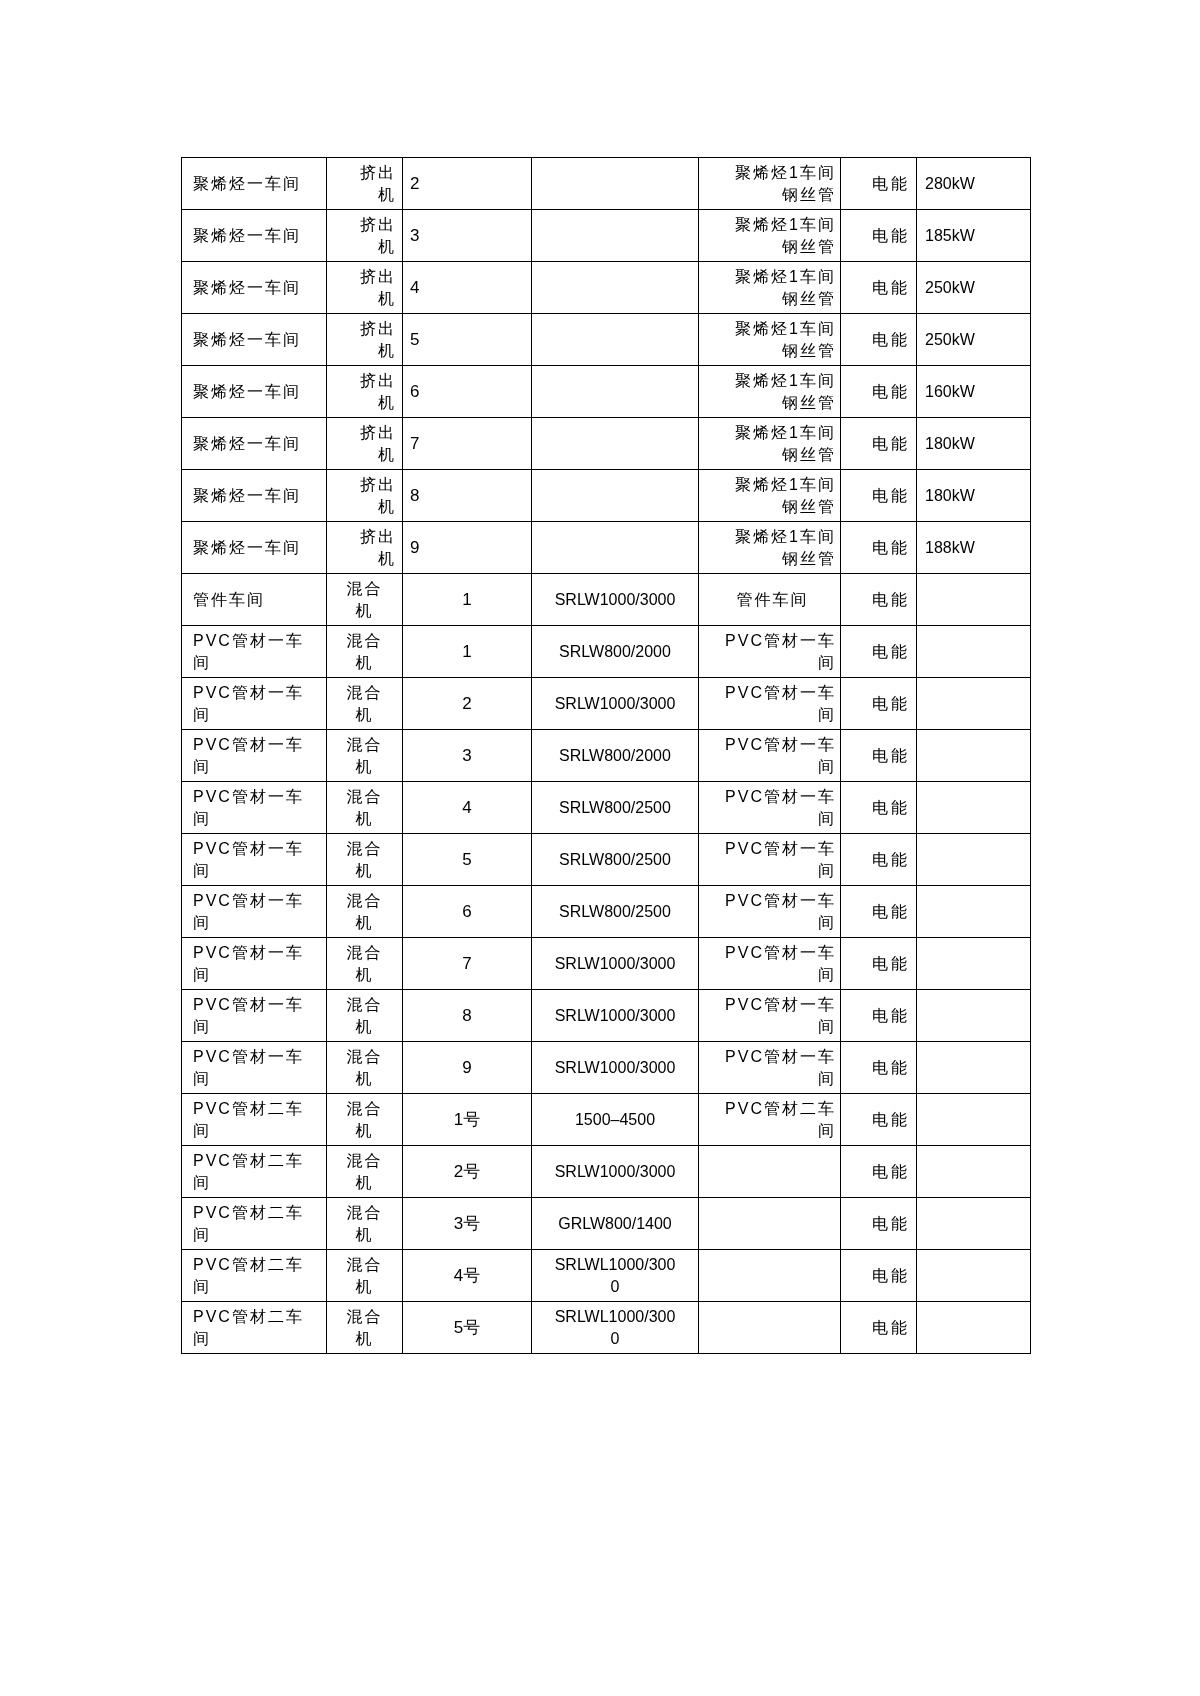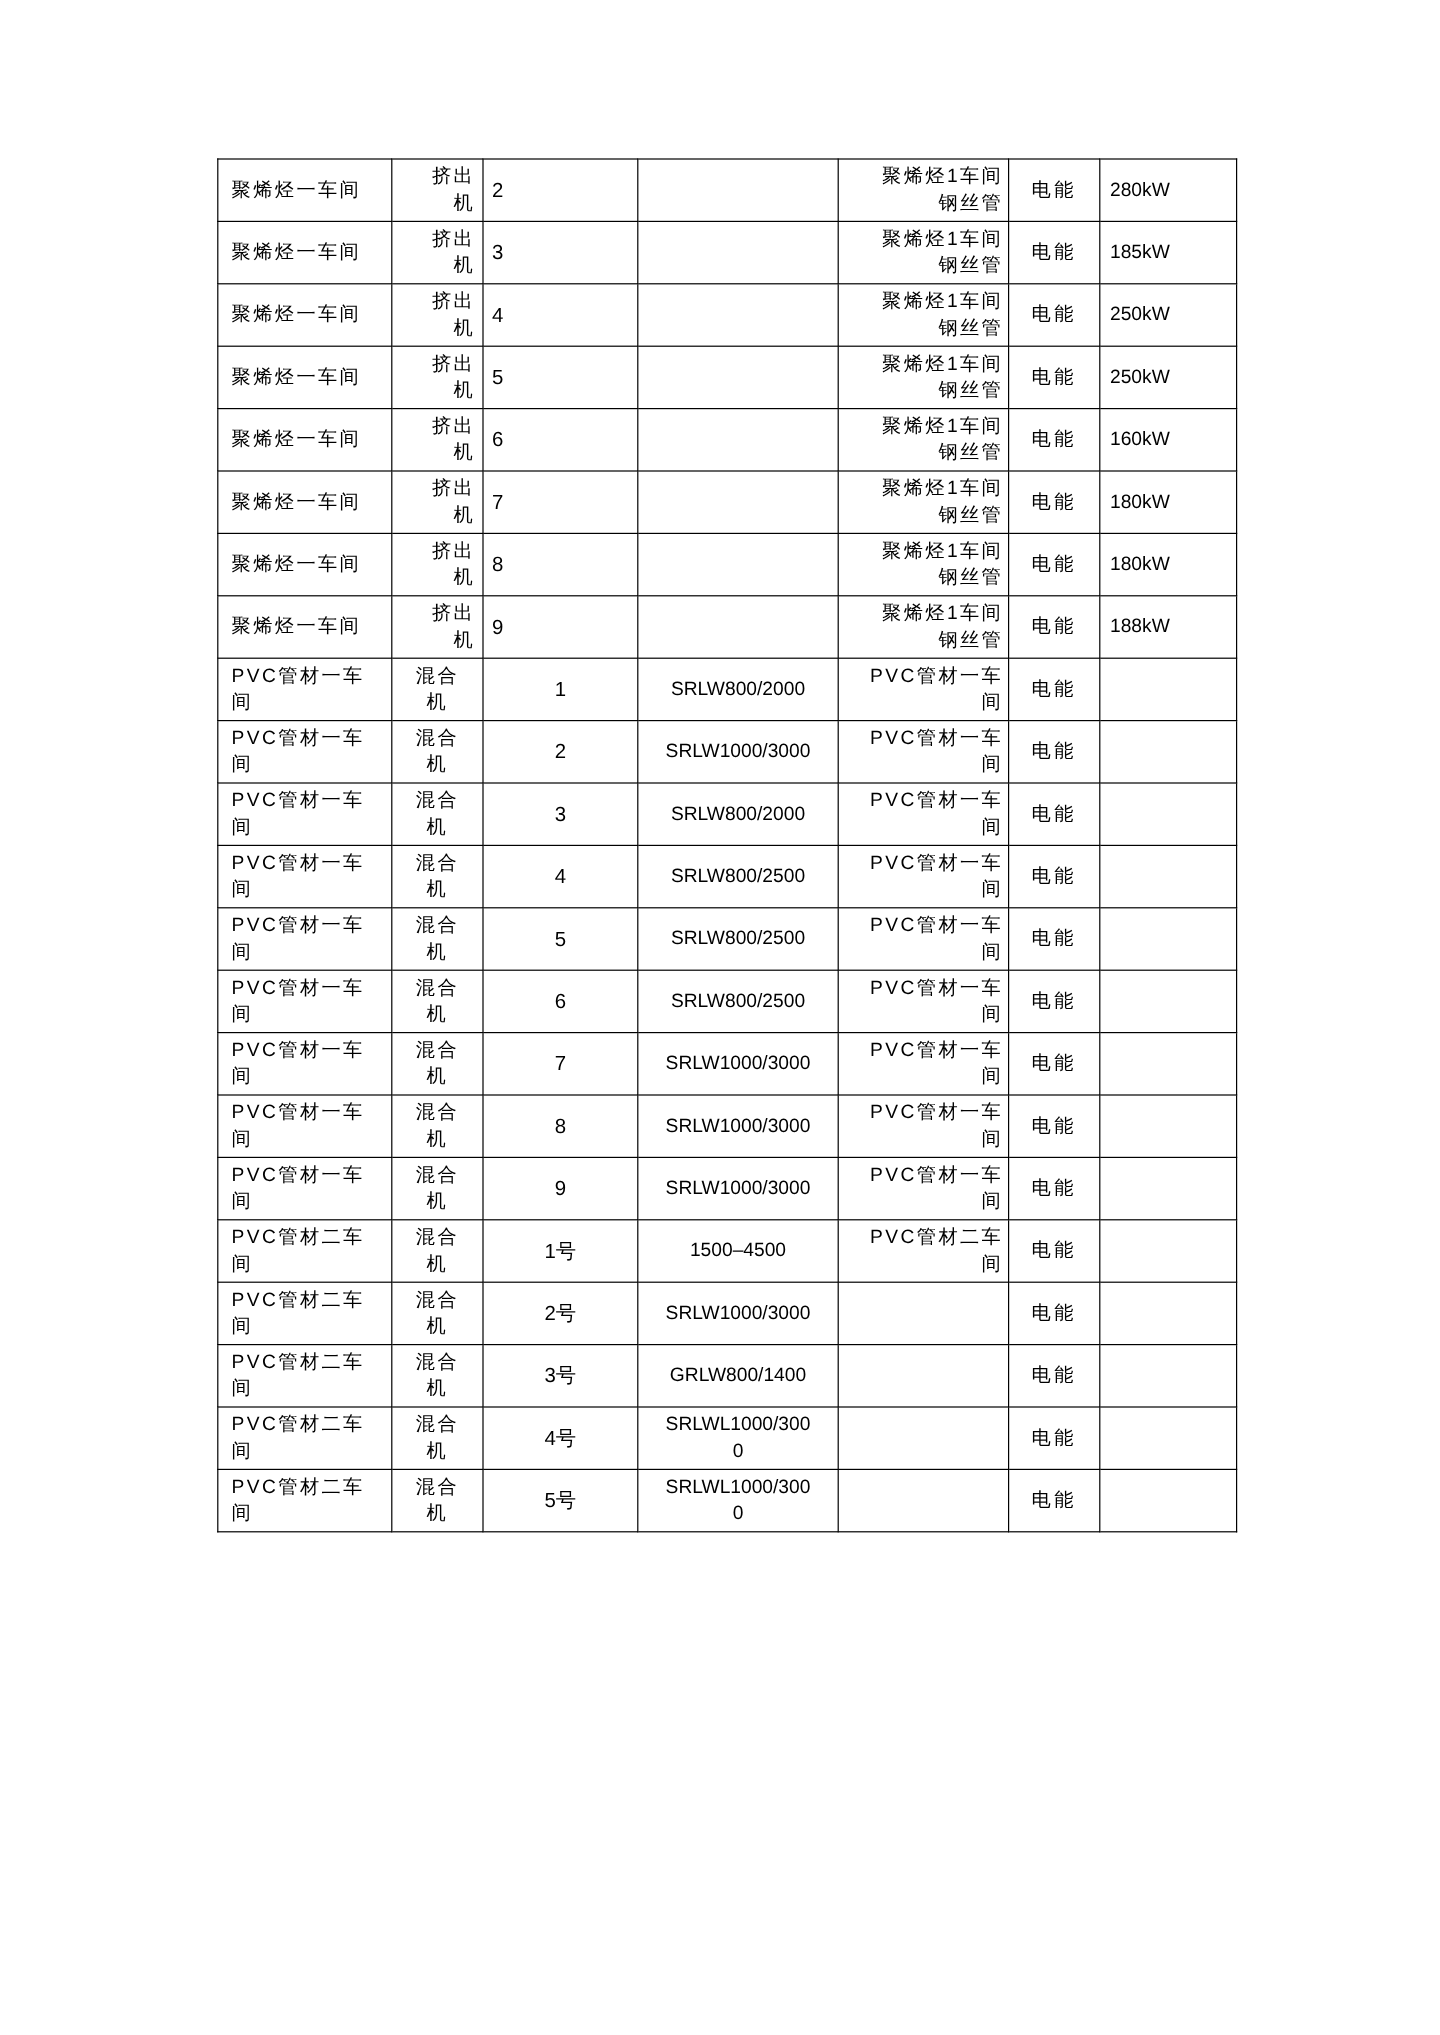--- a/index.html
+++ b/index.html
@@ -12,21 +12,21 @@
     width: 1200px;
     height: 1696px;
     background: #ffffff;
     overflow: hidden;
     font-family: "Liberation Sans", "DejaVu Sans", sans-serif;
     color: #000;
   }
   table.device-table {
     position: absolute;
     left: 181px;
-    top: 132px;
+    top: 157px;
     width: 849px;
     border-collapse: collapse;
     table-layout: fixed;
   }
   .device-table tr { height: 52px; }
   .device-table td {
     border: 1.5px solid #000000;
     padding: 2px 6px;
     font-size: 16px;
     line-height: 22px;
@@ -35,21 +35,21 @@
     overflow: hidden;
   }
   td[data-col="workshop"]  { text-align: left; padding-left: 11px; padding-right: 4px; letter-spacing: 2px; }
   td[data-col="equipment"] { text-align: right; padding-left: 8px;  letter-spacing: 2px; }
   td[data-col="equipment"].center { text-align: center; padding-left: 6px; }
   td[data-col="number"]    { text-align: center; font-size: 17px; }
   td[data-col="number"].left { text-align: left; padding-left: 7px; }
   td[data-col="model"]     { text-align: center; letter-spacing: 0; padding-left: 5px; padding-right: 5px; }
   td[data-col="location"]  { text-align: right; padding-left: 10px; padding-right: 4px; letter-spacing: 2px; }
   td[data-col="location"].center { text-align: center; }
-  td[data-col="energy"]    { text-align: center; letter-spacing: 3px; }
+  td[data-col="energy"]    { text-align: right; letter-spacing: 3px; }
   td[data-col="power"]     { text-align: left; padding-left: 8px; }
   .page-number {
     position: absolute;
     top: 1595px;
     left: 0;
     width: 100%;
     text-align: center;
     font-family: "Liberation Serif", "DejaVu Serif", serif;
     font-size: 16px;
     color: #1a1a1a;
@@ -153,20 +153,30 @@
       <td data-col="equipment">挤出
 机</td>
       <td data-col="number" class="left">9</td>
       <td data-col="model"></td>
       <td data-col="location">聚烯烃1车间
 钢丝管</td>
       <td data-col="energy">电能</td>
       <td data-col="power">188kW</td>
     </tr>
         <tr>
+      <td data-col="workshop">管件车间</td>
+      <td data-col="equipment" class="center">混合
+机</td>
+      <td data-col="number">1</td>
+      <td data-col="model">SRLW1000/3000</td>
+      <td data-col="location" class="center">管件车间</td>
+      <td data-col="energy">电能</td>
+      <td data-col="power"></td>
+    </tr>
+        <tr>
       <td data-col="workshop">PVC管材一车
 间</td>
       <td data-col="equipment" class="center">混合
 机</td>
       <td data-col="number">1</td>
       <td data-col="model">SRLW800/2000</td>
       <td data-col="location">PVC管材一车
 间</td>
       <td data-col="energy">电能</td>
       <td data-col="power"></td>

